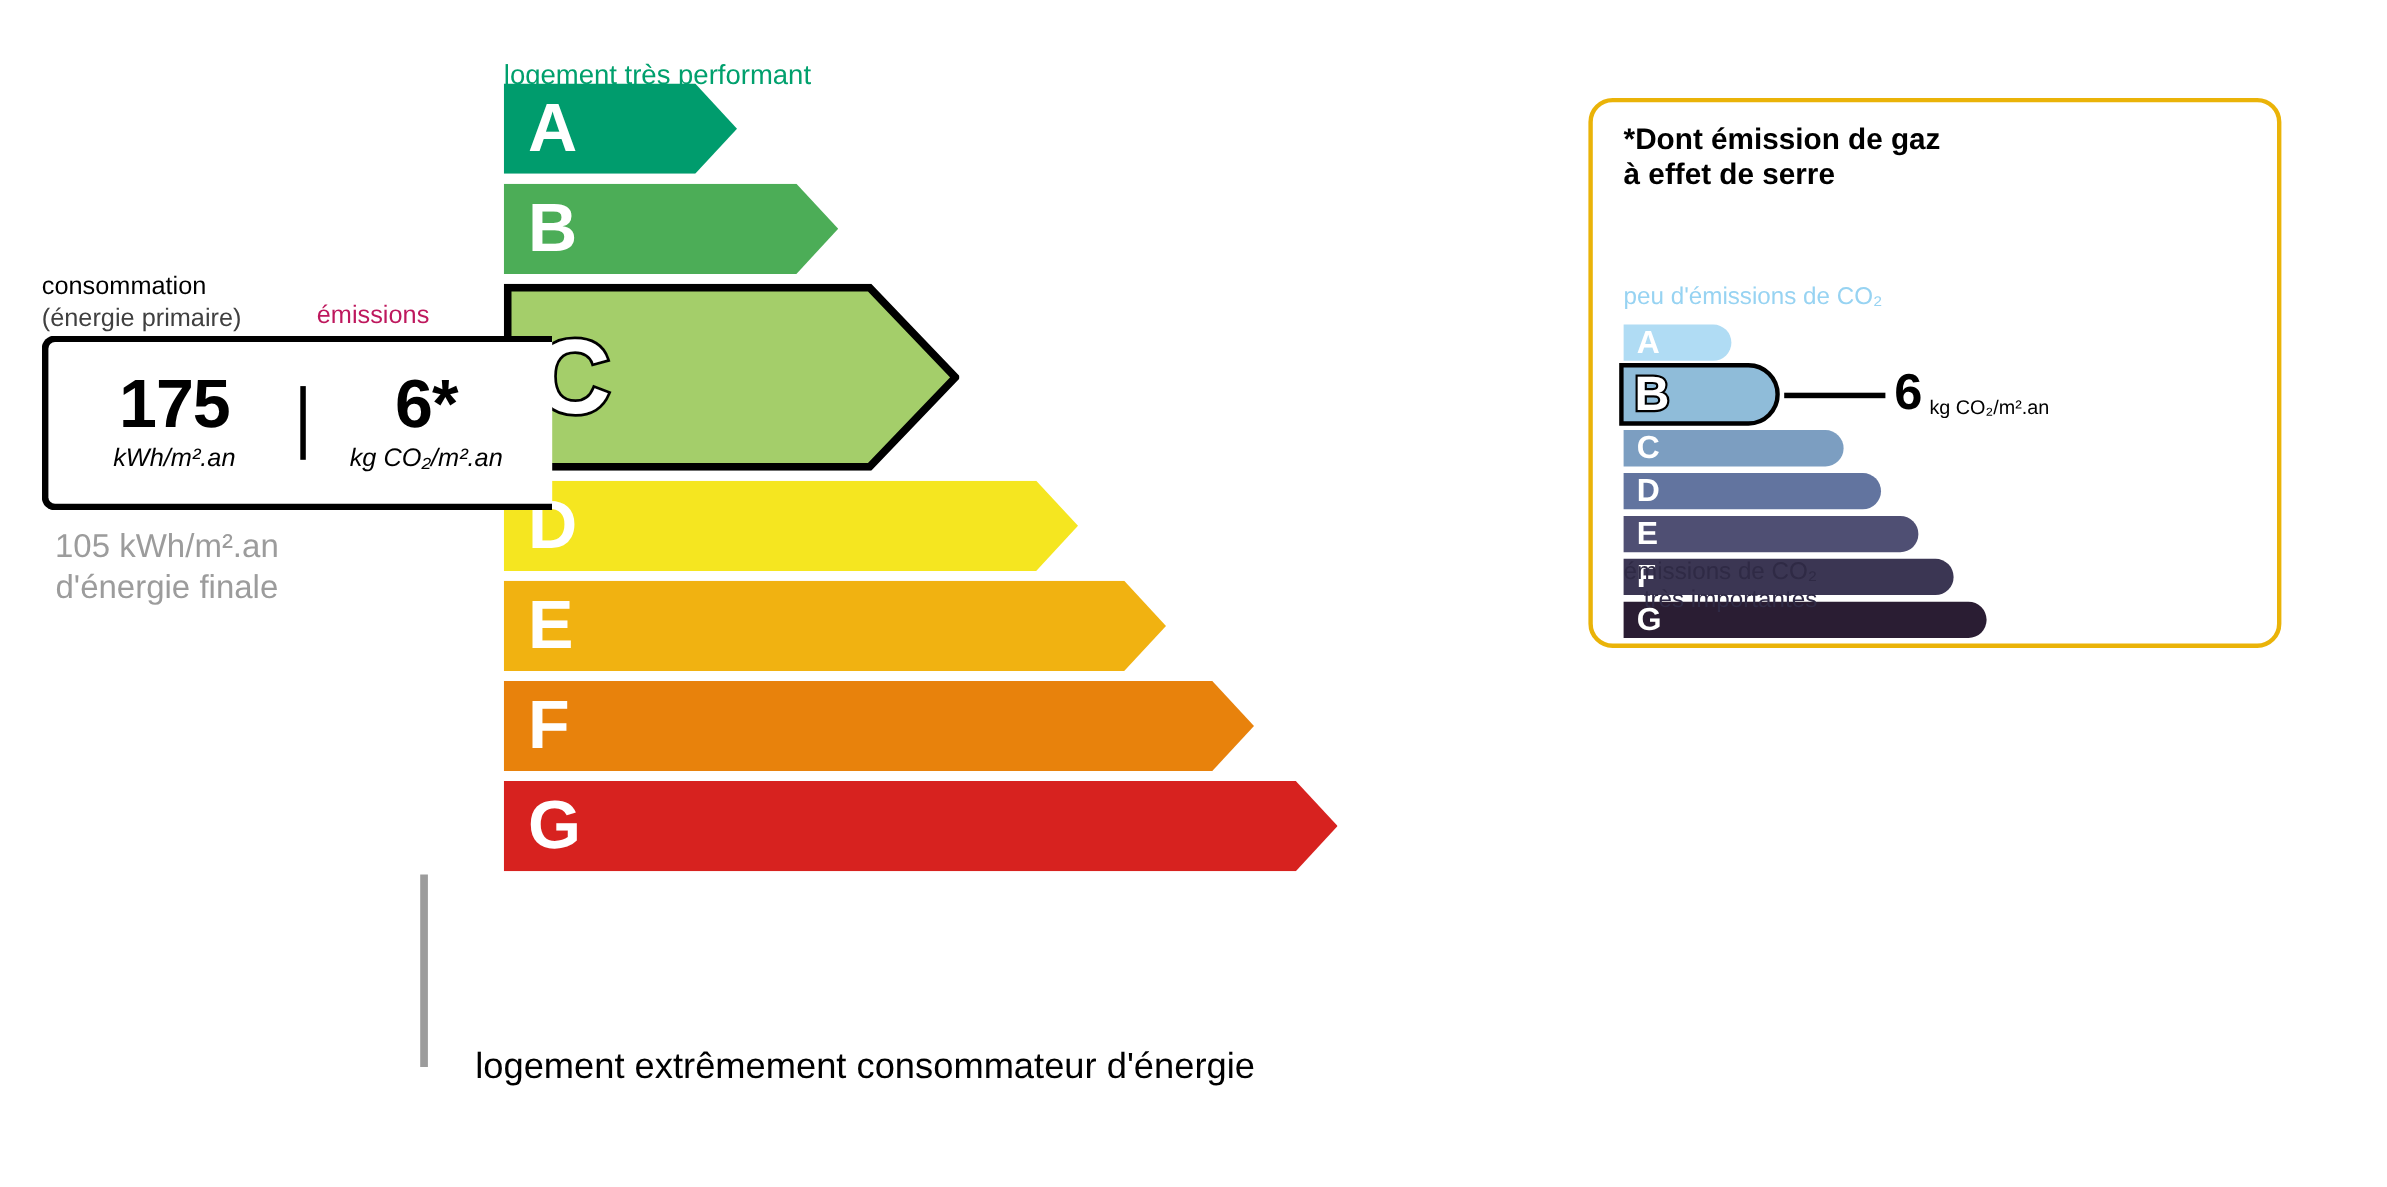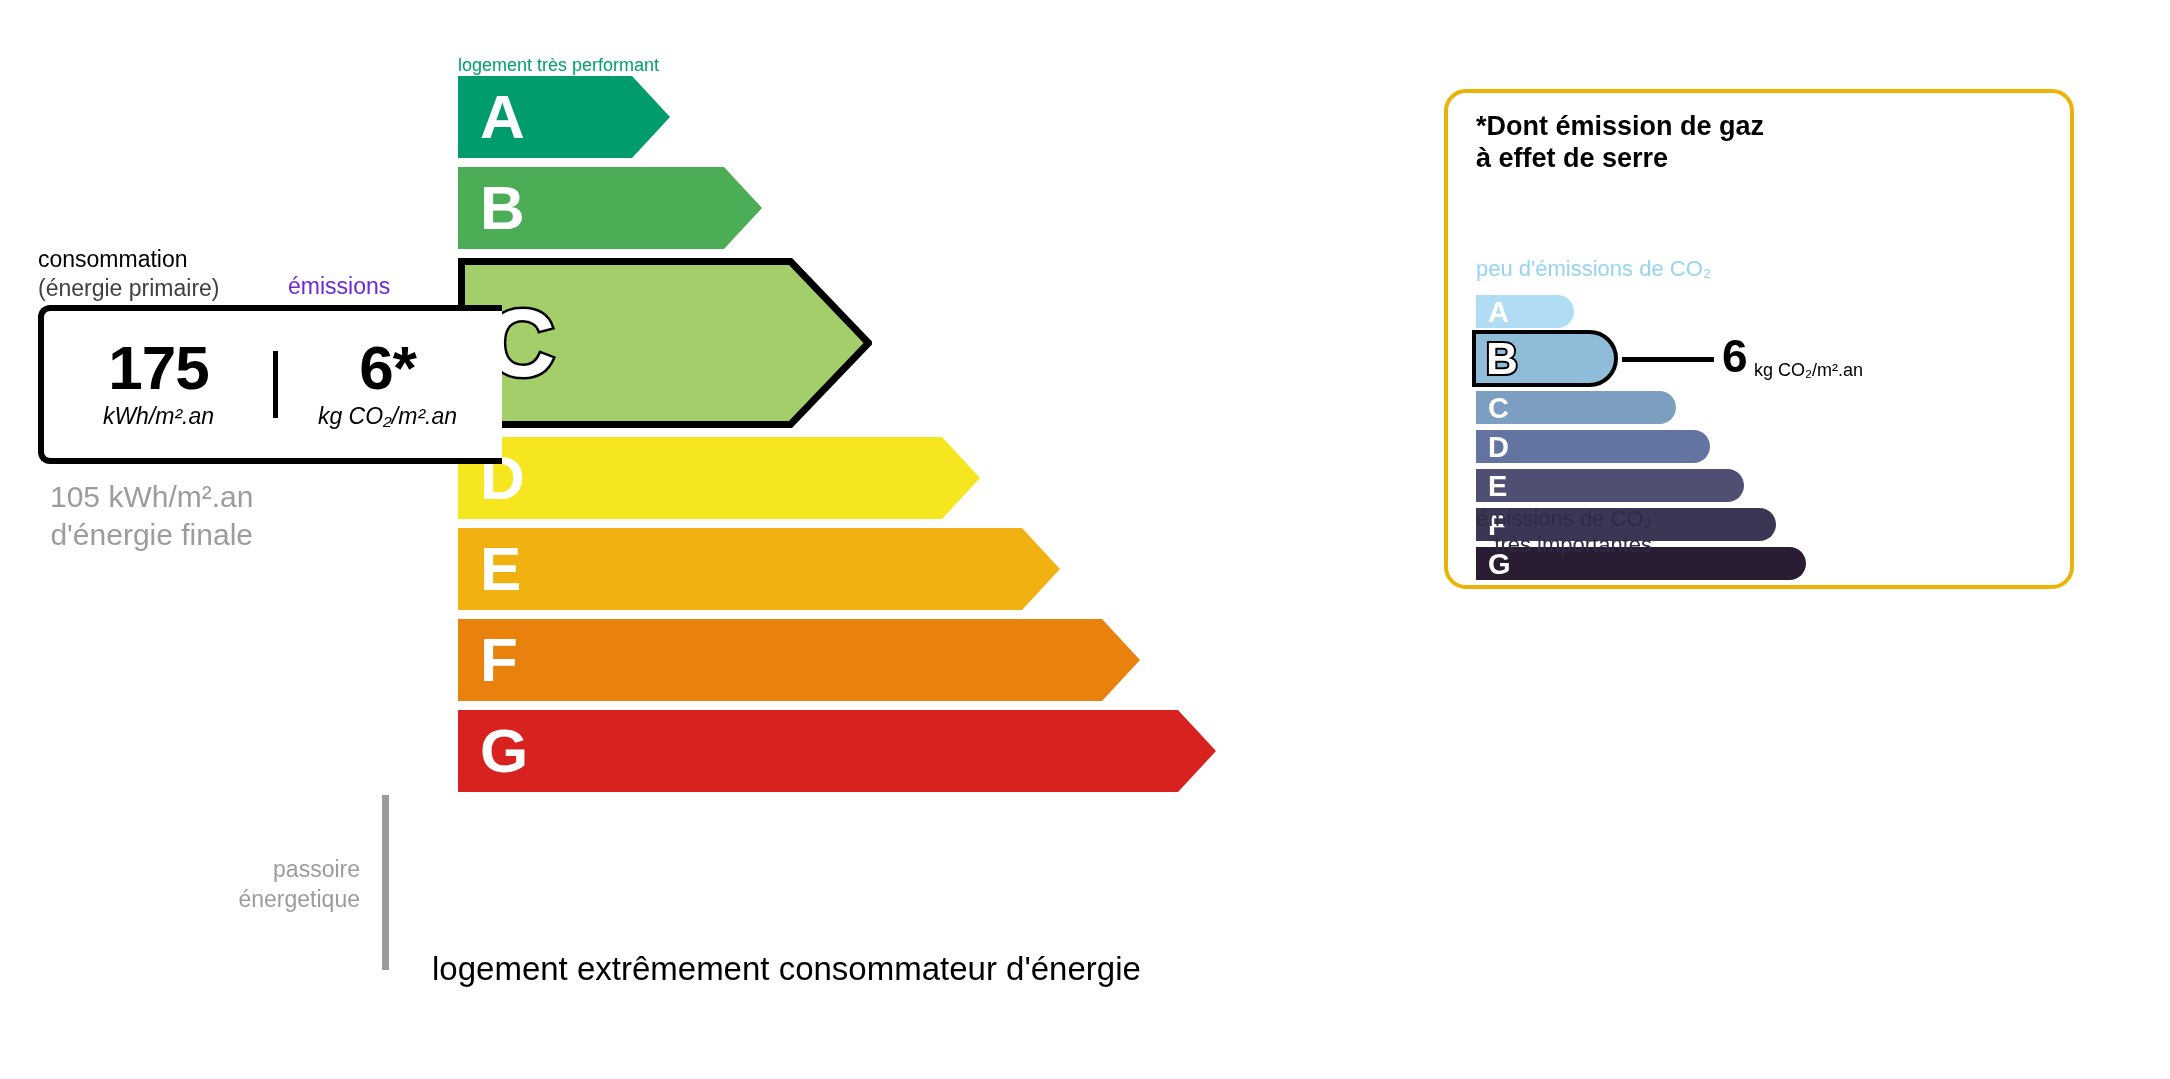--- a/index.html
+++ b/index.html
@@ -19,21 +19,21 @@
   #dpe-energy-panel {
     position: absolute;
     left: 0; top: 0;
     width: 1400px; height: 1079px;
   }
 
   #top-caption {
     position: absolute;
     left: 458px;
     top: 56px;
-    font-size: 18px;
+    font-size: 25px;
     color: #00a06d;
     white-space: nowrap;
     line-height: 1;
     text-align: center;
   }
 
   #bottom-caption {
     position: absolute;
     left: 432px;
     top: 952px;
@@ -152,21 +152,21 @@
     font-size: 23px;
     color: #000;
     line-height: 1.25;
   }
   #label-consommation .sub { color: #404040; display:block; }
   #label-emissions {
     position: absolute;
     left: 250px;
     top: 28px;
     font-size: 23px;
-    color: #6d28d9;
+    color: #be185d;
   }
 
   #passoire-bracket {
     position: absolute;
     left: 382px;
     top: 795px;
     width: 7px;
     height: 175px;
     background: #9c9c9c;
   }
@@ -352,24 +352,20 @@
       </div>
     </div>
   </div>
 
   <div id="final-energy">
     <div>105 kWh/m².an</div>
     <div>d'énergie finale</div>
   </div>
 
   <div id="passoire-bracket"></div>
-  <div id="passoire-label">
-    <div>passoire</div>
-    <div>énergetique</div>
-  </div>
 
   <div id="bottom-caption">logement extrêmement consommateur d'énergie</div>
 </div>
 
 <div id="co2-panel">
   <div id="co2-title">
     <div>*Dont émission de gaz</div>
     <div>à effet de serre</div>
   </div>
 

